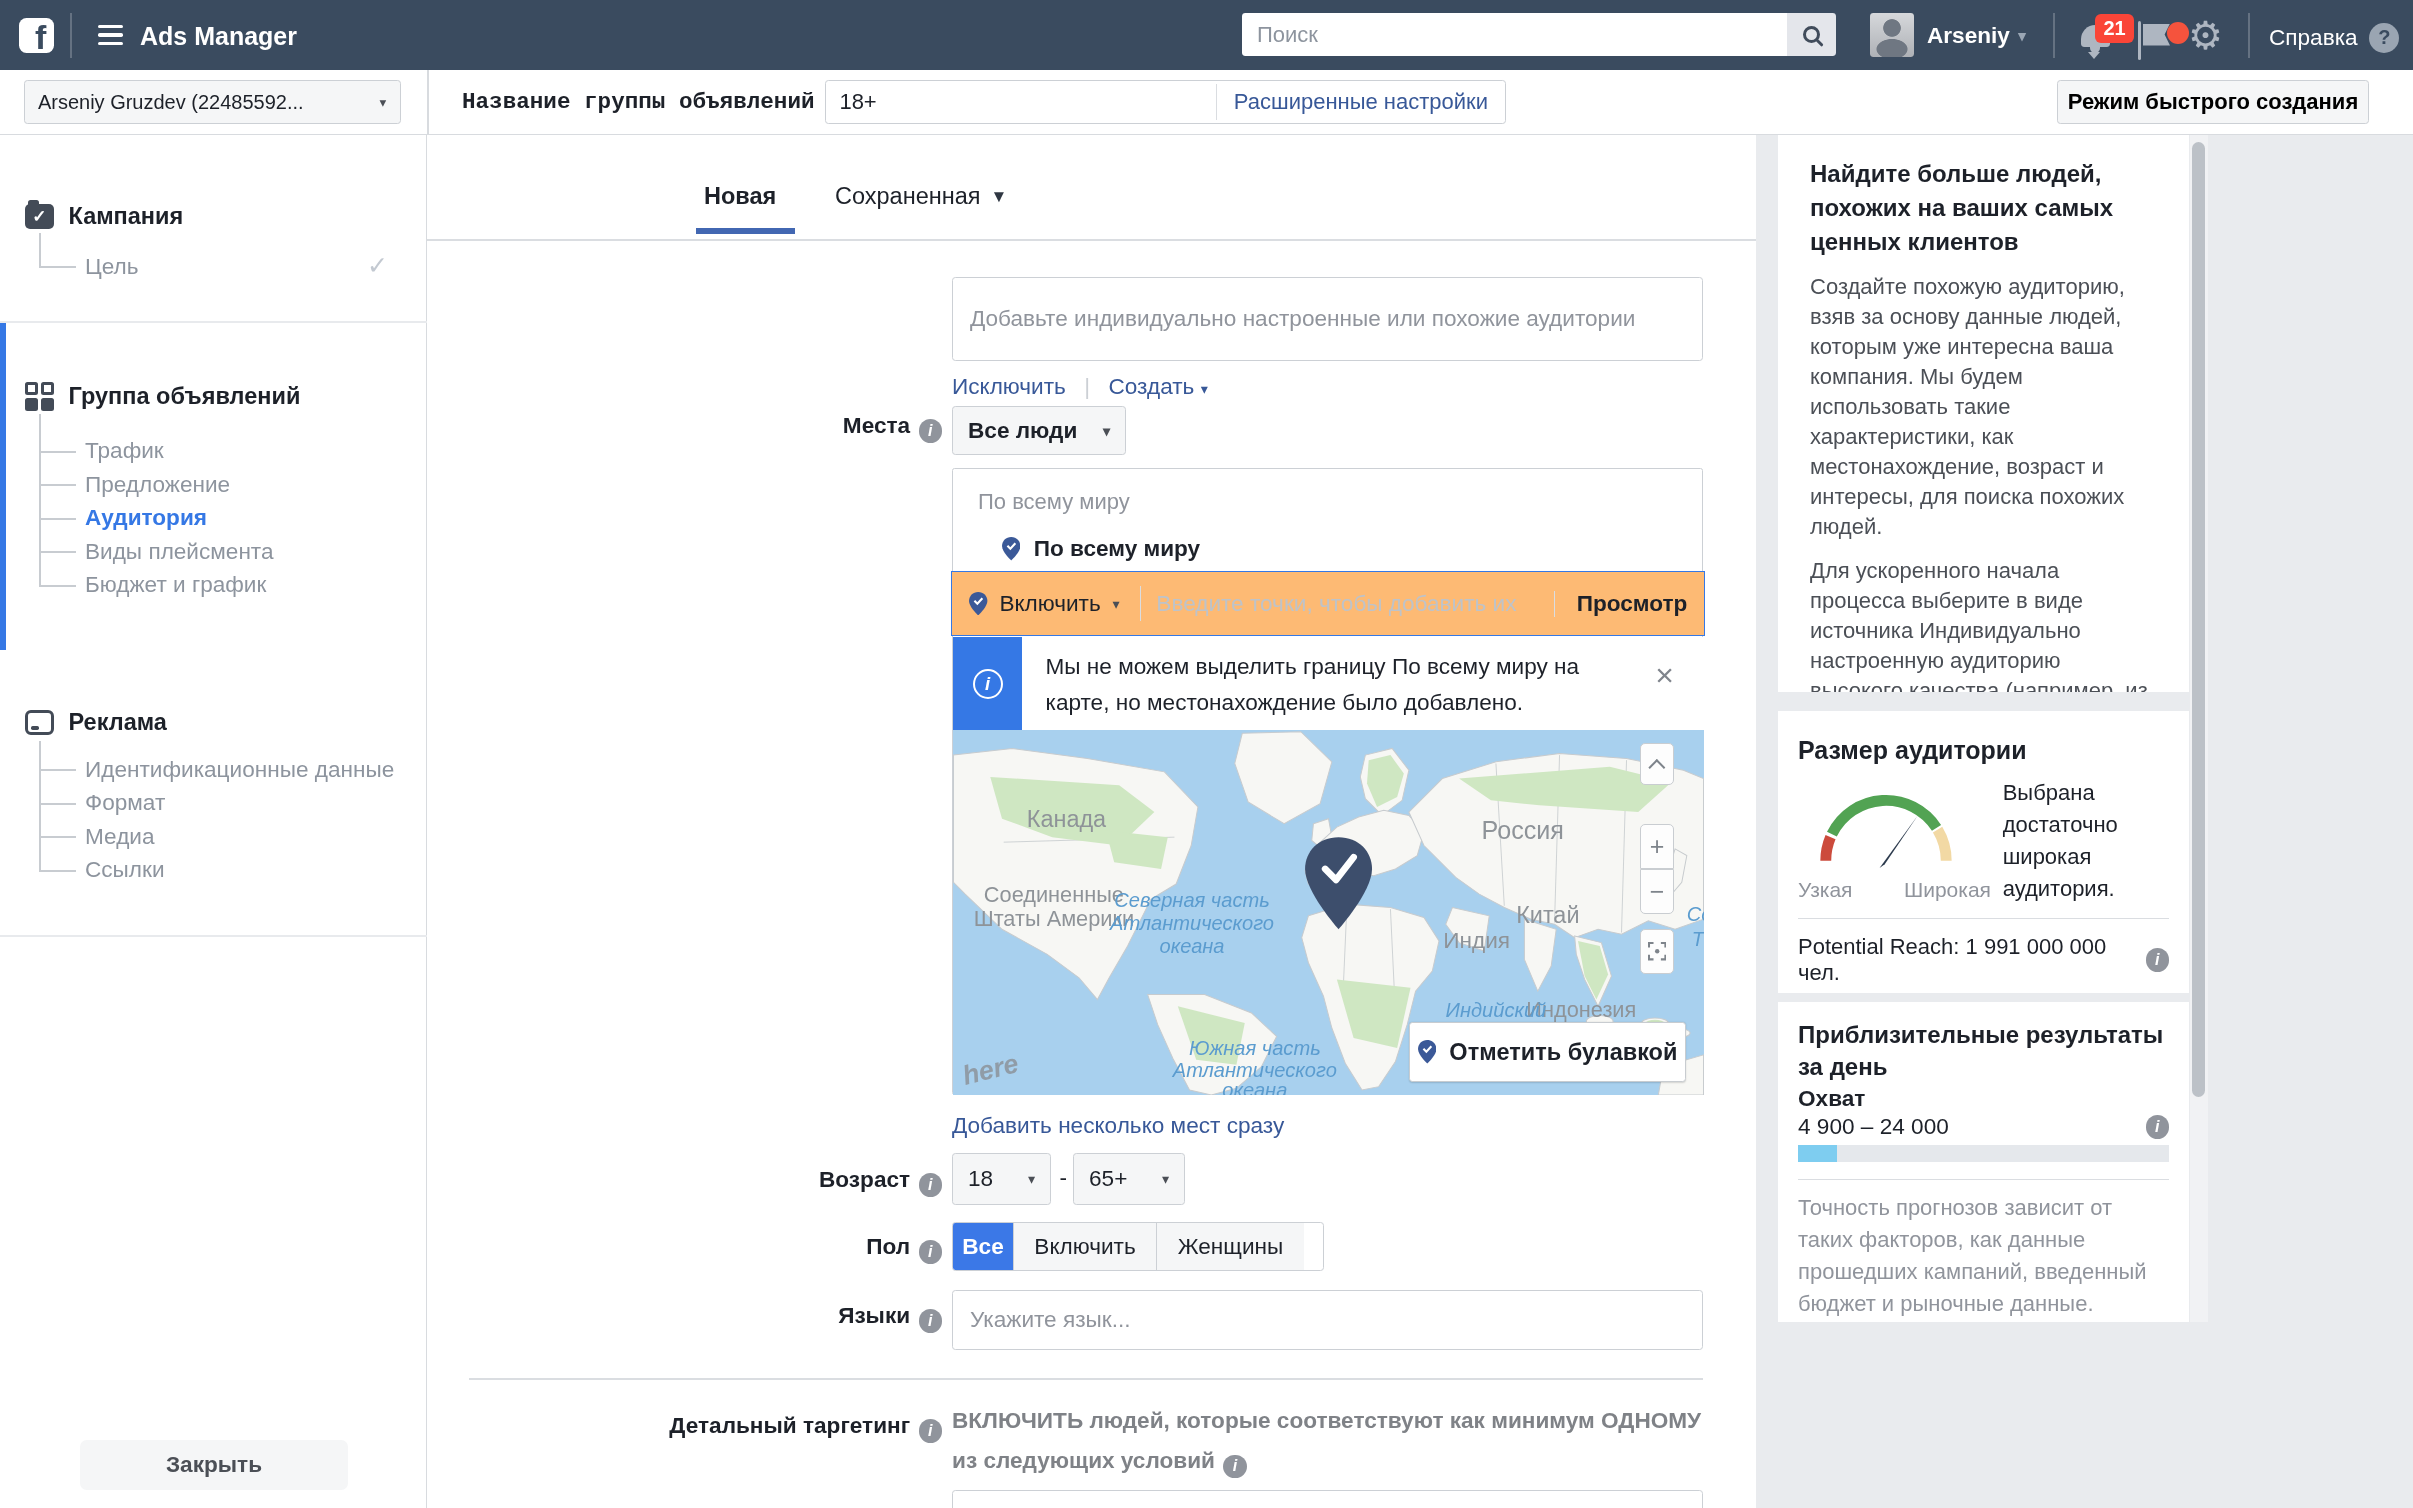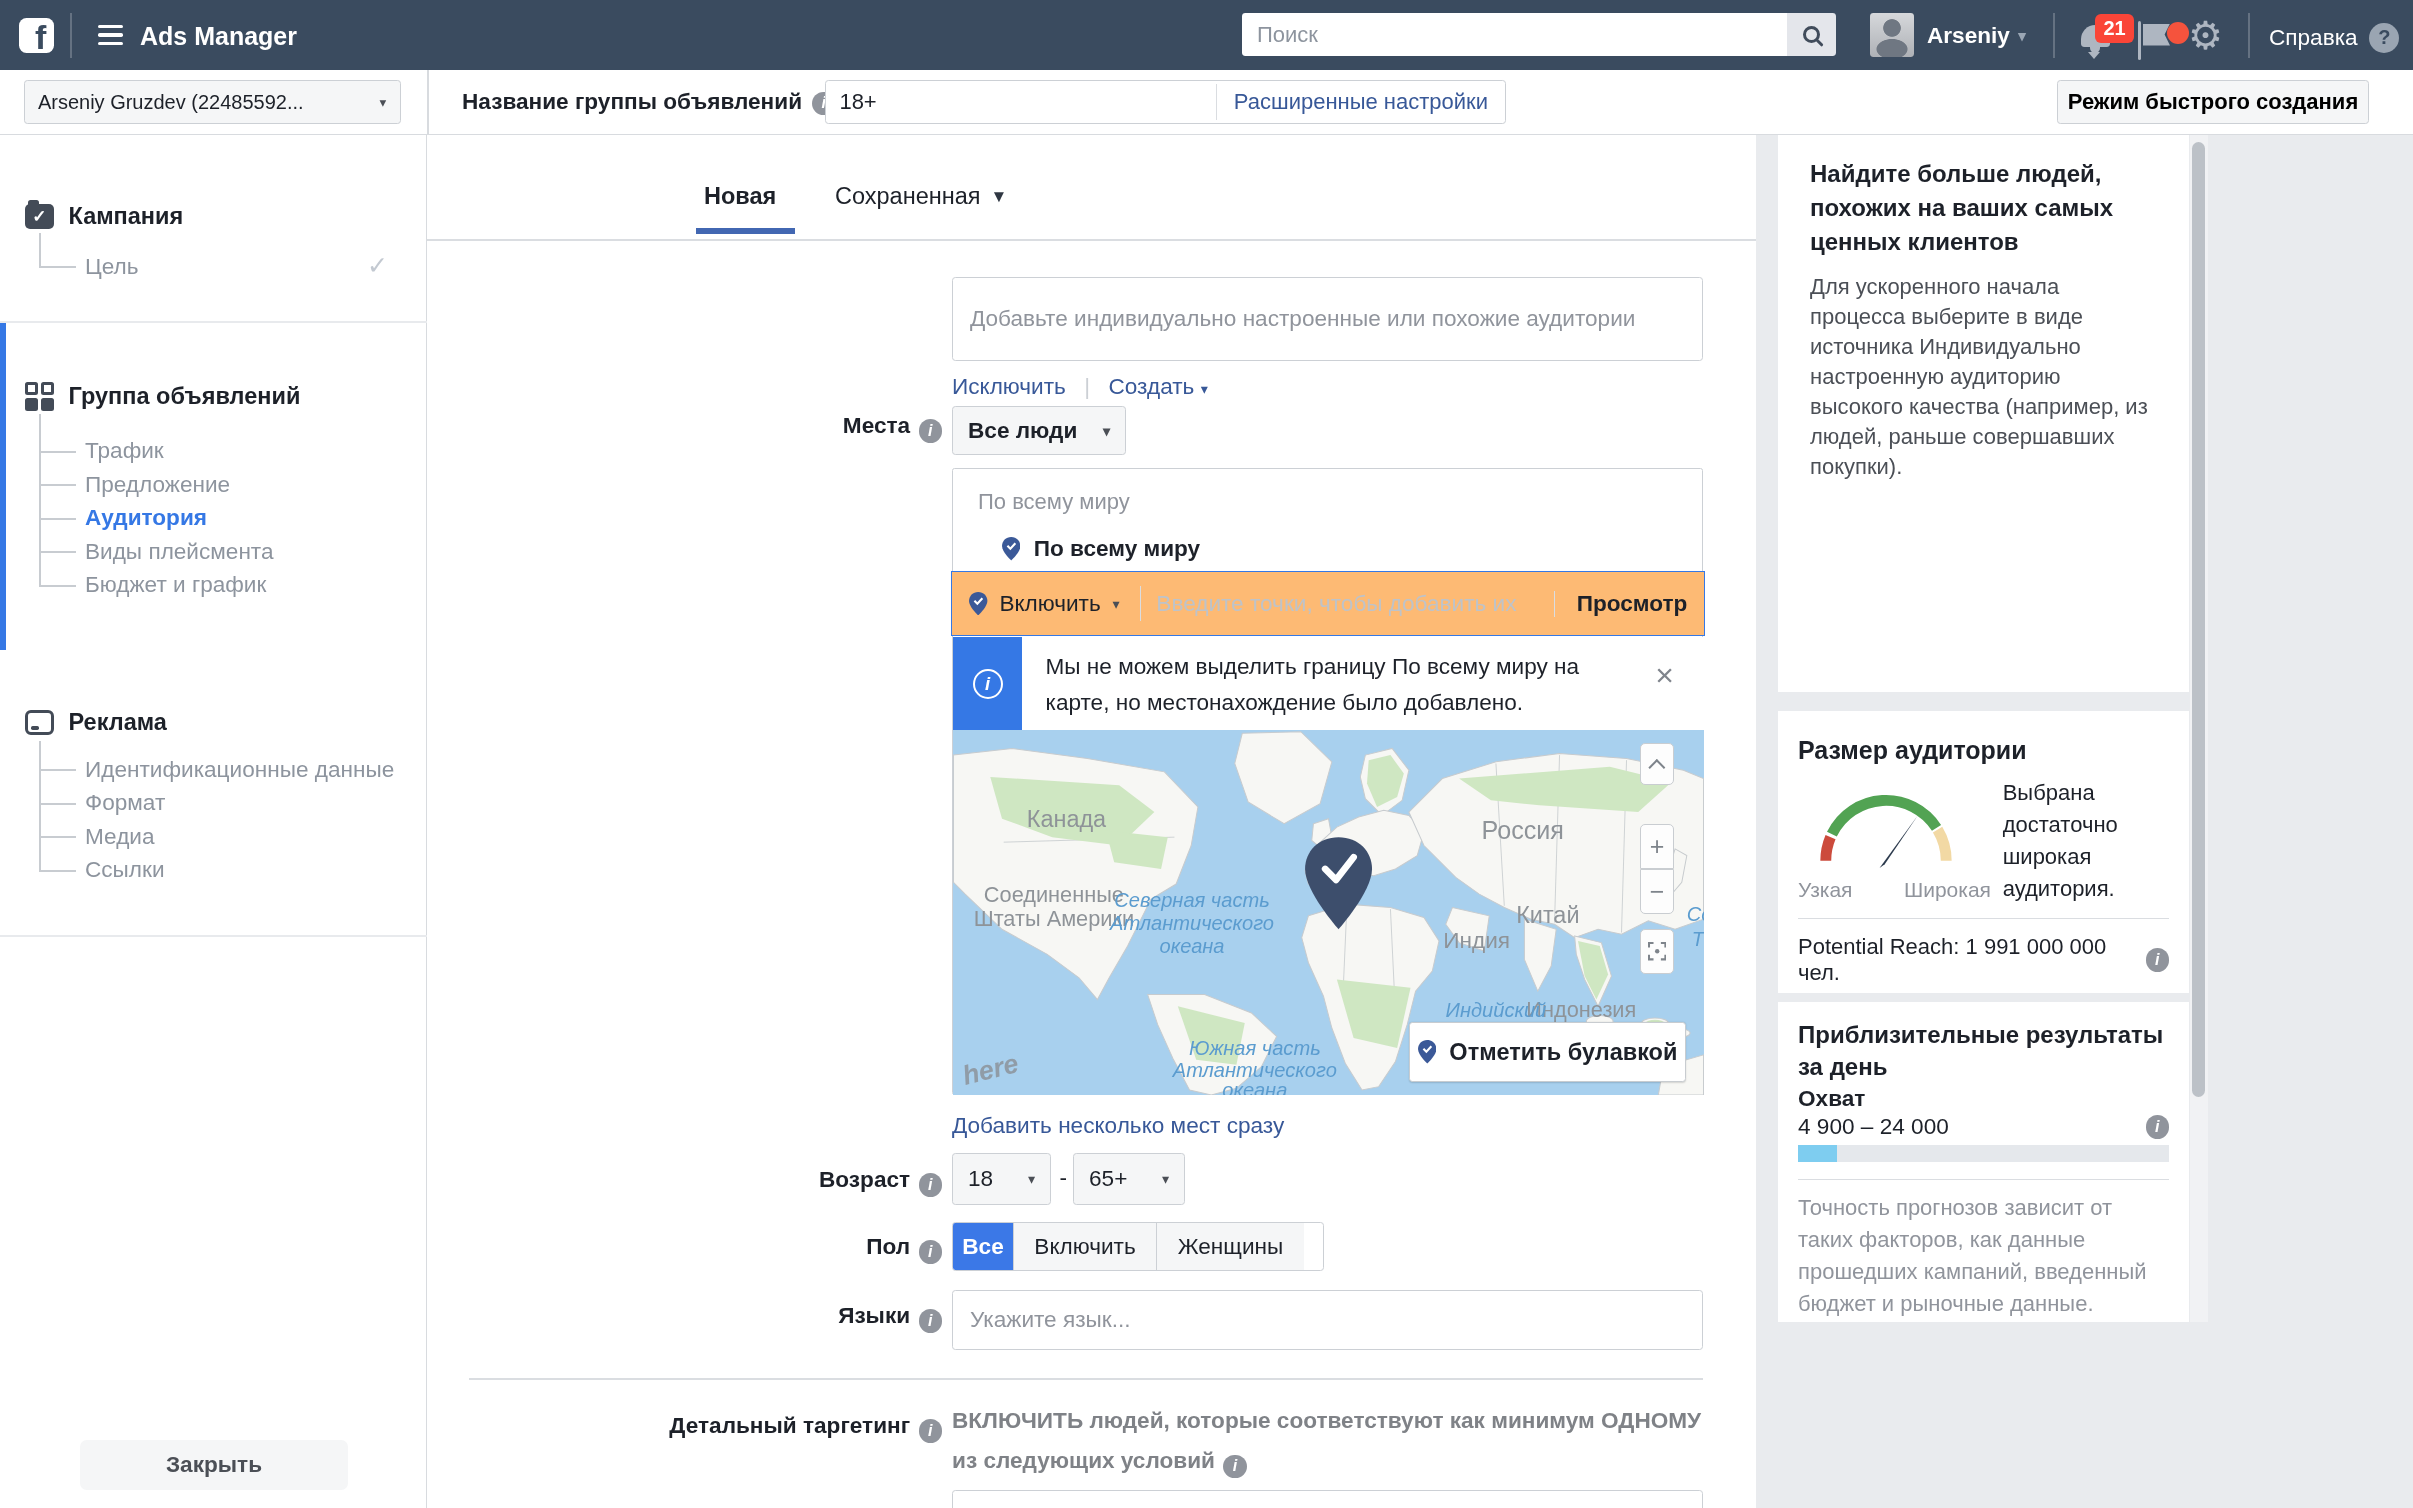--- a/index.html
+++ b/index.html
@@ -36,21 +36,21 @@
   .red-dot { left:2167px; top:22px; width:22px; height:22px; border-radius:50%; background:#f5533d; }
   .gear { left:2188px; top:11.7px; font-size:39px; color:#aeb6c1; line-height:47px; cursor:pointer; }
   .help { left:2269px; top:22.6px; color:#fff; font-size:22.6px; display:flex; align-items:center; gap:11.7px; cursor:pointer; }
   .q-circle { width:30px; height:30px; border-radius:50%; background:#9aa5b2; color:#3a4b5f; font-weight:bold; font-size:20px; display:flex; align-items:center; justify-content:center; }
 
   
   .bar2 { left:0; top:70px; width:2413px; height:65px; background:#fff; border-bottom:1.7px solid #d8dbdf; }
   .vline510 { left:427px; top:70px; width:1.7px; height:1439px; background:#d8dbdf; }
   .account-btn { left:23.5px; top:80px; width:377px; height:44px; background:#f5f6f7; border:0.8px solid #ccd0d5; border-radius:3.4px; display:flex; align-items:center; justify-content:space-between; padding:0 13.4px; font-size:20px; cursor:pointer; }
   .account-btn .caret { font-size:13.4px; color:#4b4f56; }
-  .adset-label { left:462px; top:89px; font-size:22.6px; font-weight:bold; display:flex; align-items:flex-end; gap:10px; }
+  .adset-label { left:462px; top:89px; font-size:22.6px; font-weight:bold; display:flex; align-items:flex-end; gap:10px;font-family:Liberation Mono, monospace; }
   .adset-input-wrap { left:825px; top:80px; width:681px; height:44px; background:#fff; border:0.8px solid #ccd0d5; border-radius:3.4px; display:flex; align-items:center; }
   .adset-input { flex:1; border:none; outline:none; font:inherit; font-size:22px; padding:0 13.4px; color:#1d2129; background:transparent; }
   .adv-link { border-left:0.8px solid #dadde1; padding:5px 17px; color:#385898; font-size:22px; white-space:nowrap; cursor:pointer; }
   .quick-btn { left:2057px; top:80px; width:312px; height:44px; background:#f5f6f7; border:0.8px solid #ccd0d5; border-radius:3.4px; font-size:22px; font-weight:600; display:flex; align-items:center; justify-content:center; cursor:pointer; }
 
   
   .sidebar { left:0; top:135px; width:427px; height:1374px; background:#fff; border-right:1.7px solid #d8dbdf; }
   .sb-head { position:absolute; display:flex; align-items:center; gap:15px; font-size:23.5px; font-weight:bold; }
   .icon-campaign { width:28.5px; height:25px; background:#434b57; border-radius:5px; position:relative; color:#fff; font-size:17px; display:flex; align-items:center; justify-content:center; }
   .icon-campaign:before { content:""; position:absolute; top:-4.2px; left:2.5px; width:11.7px; height:5px; background:#434b57; border-radius:2.5px 2.5px 0 0; }
@@ -427,20 +427,21 @@
   <div class="form-label" style="top:1406px;">
     <span>Детальный таргетинг</span><span class="ico-info">i</span>
   </div>
   <div class="dt-text">
     <span>ВКЛЮЧИТЬ людей, которые соответствуют как минимум ОДНОМУ из следующих условий</span><span class="ico-info">i</span>
   </div>
   <div class="abs" style="left:952px;top:1490px;width:751px;height:67px;border:0.8px solid #ccd0d5;border-radius:3.4px;background:#fff;"></div>
 
   <div class="card card1">
     <h2>Найдите больше людей, похожих на ваших самых ценных клиентов</h2>
+    <p>Создайте похожую аудиторию, взяв за основу данные людей, которым уже интересна ваша компания. Мы будем использовать такие характеристики, как местонахождение, возраст и интересы, для поиска похожих людей.</p>
     <p>Для ускоренного начала процесса выберите в виде источника Индивидуально настроенную аудиторию высокого качества (например, из людей, раньше совершавших покупки).</p>
 
   </div>
 
   <div class="card card2">
     <h2>Размер аудитории</h2>
     <div class="gauge-row">
       <div>
         <svg width="176" height="92" viewBox="0 0 210 110">
           <path d="M33,100 A72,72 0 0 1 38.7,71.9" stroke="#cc4b3c" stroke-width="13" fill="none"></path>

